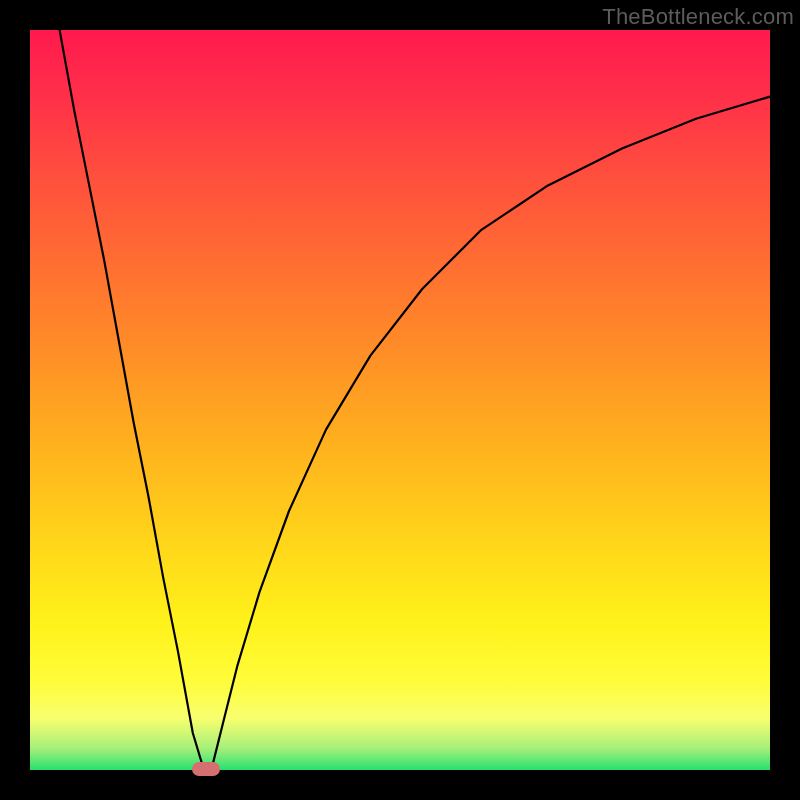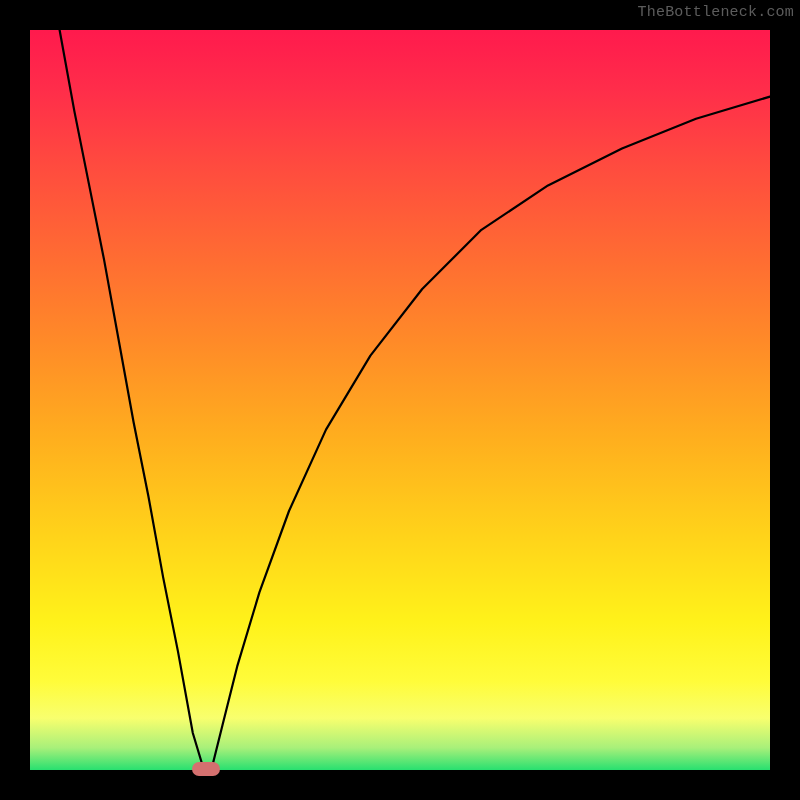--- a/index.html
+++ b/index.html
@@ -39,24 +39,23 @@
       #f8ff6e 93%,
       #a8f07a 97%,
       #28e070 100%
     );
   }
   .watermark {
     position: absolute;
     top: 4px;
     right: 6px;
     color: #5c5c5c;
-    font-size: 15px;
+    font-size: 22px;
     letter-spacing: 0.2px;
     user-select: none;
-    font-family: Liberation Mono, monospace;
   }
   svg.curve {
     position: absolute;
     left: 0;
     top: 0;
     width: 740px;
     height: 740px;
     overflow: visible;
   }
   .marker {

